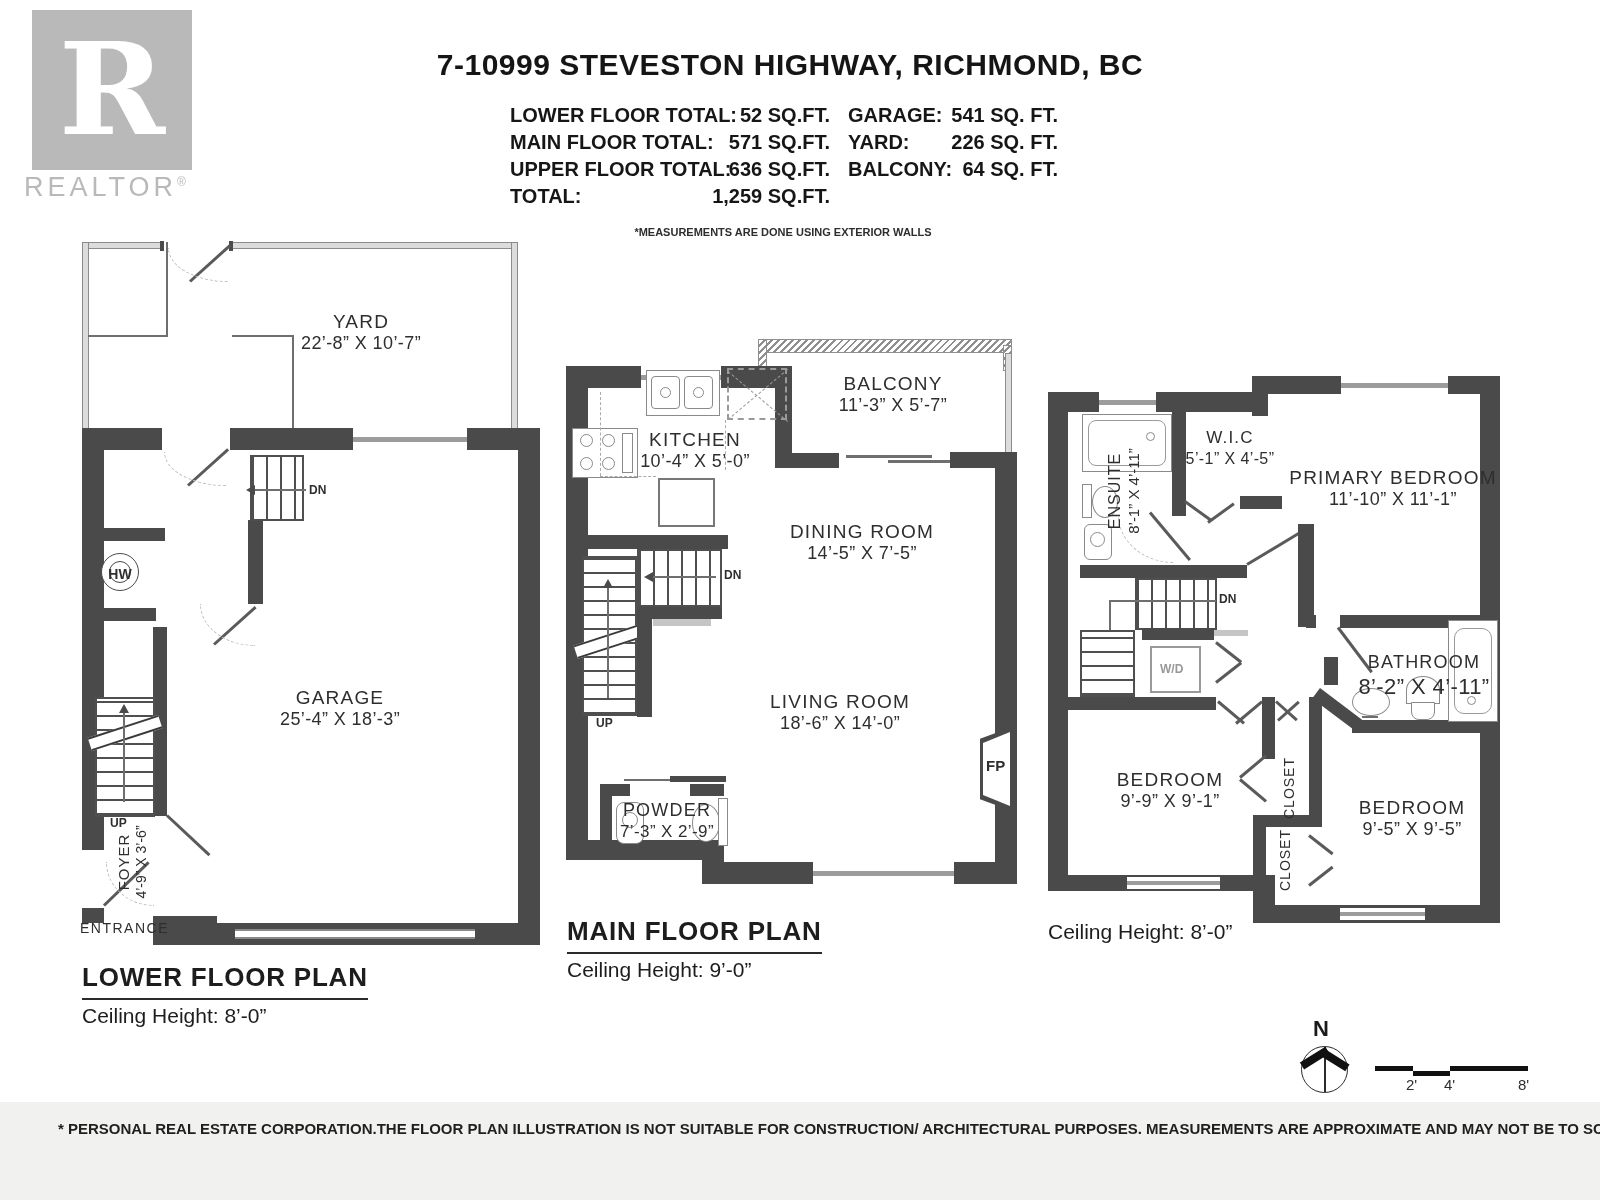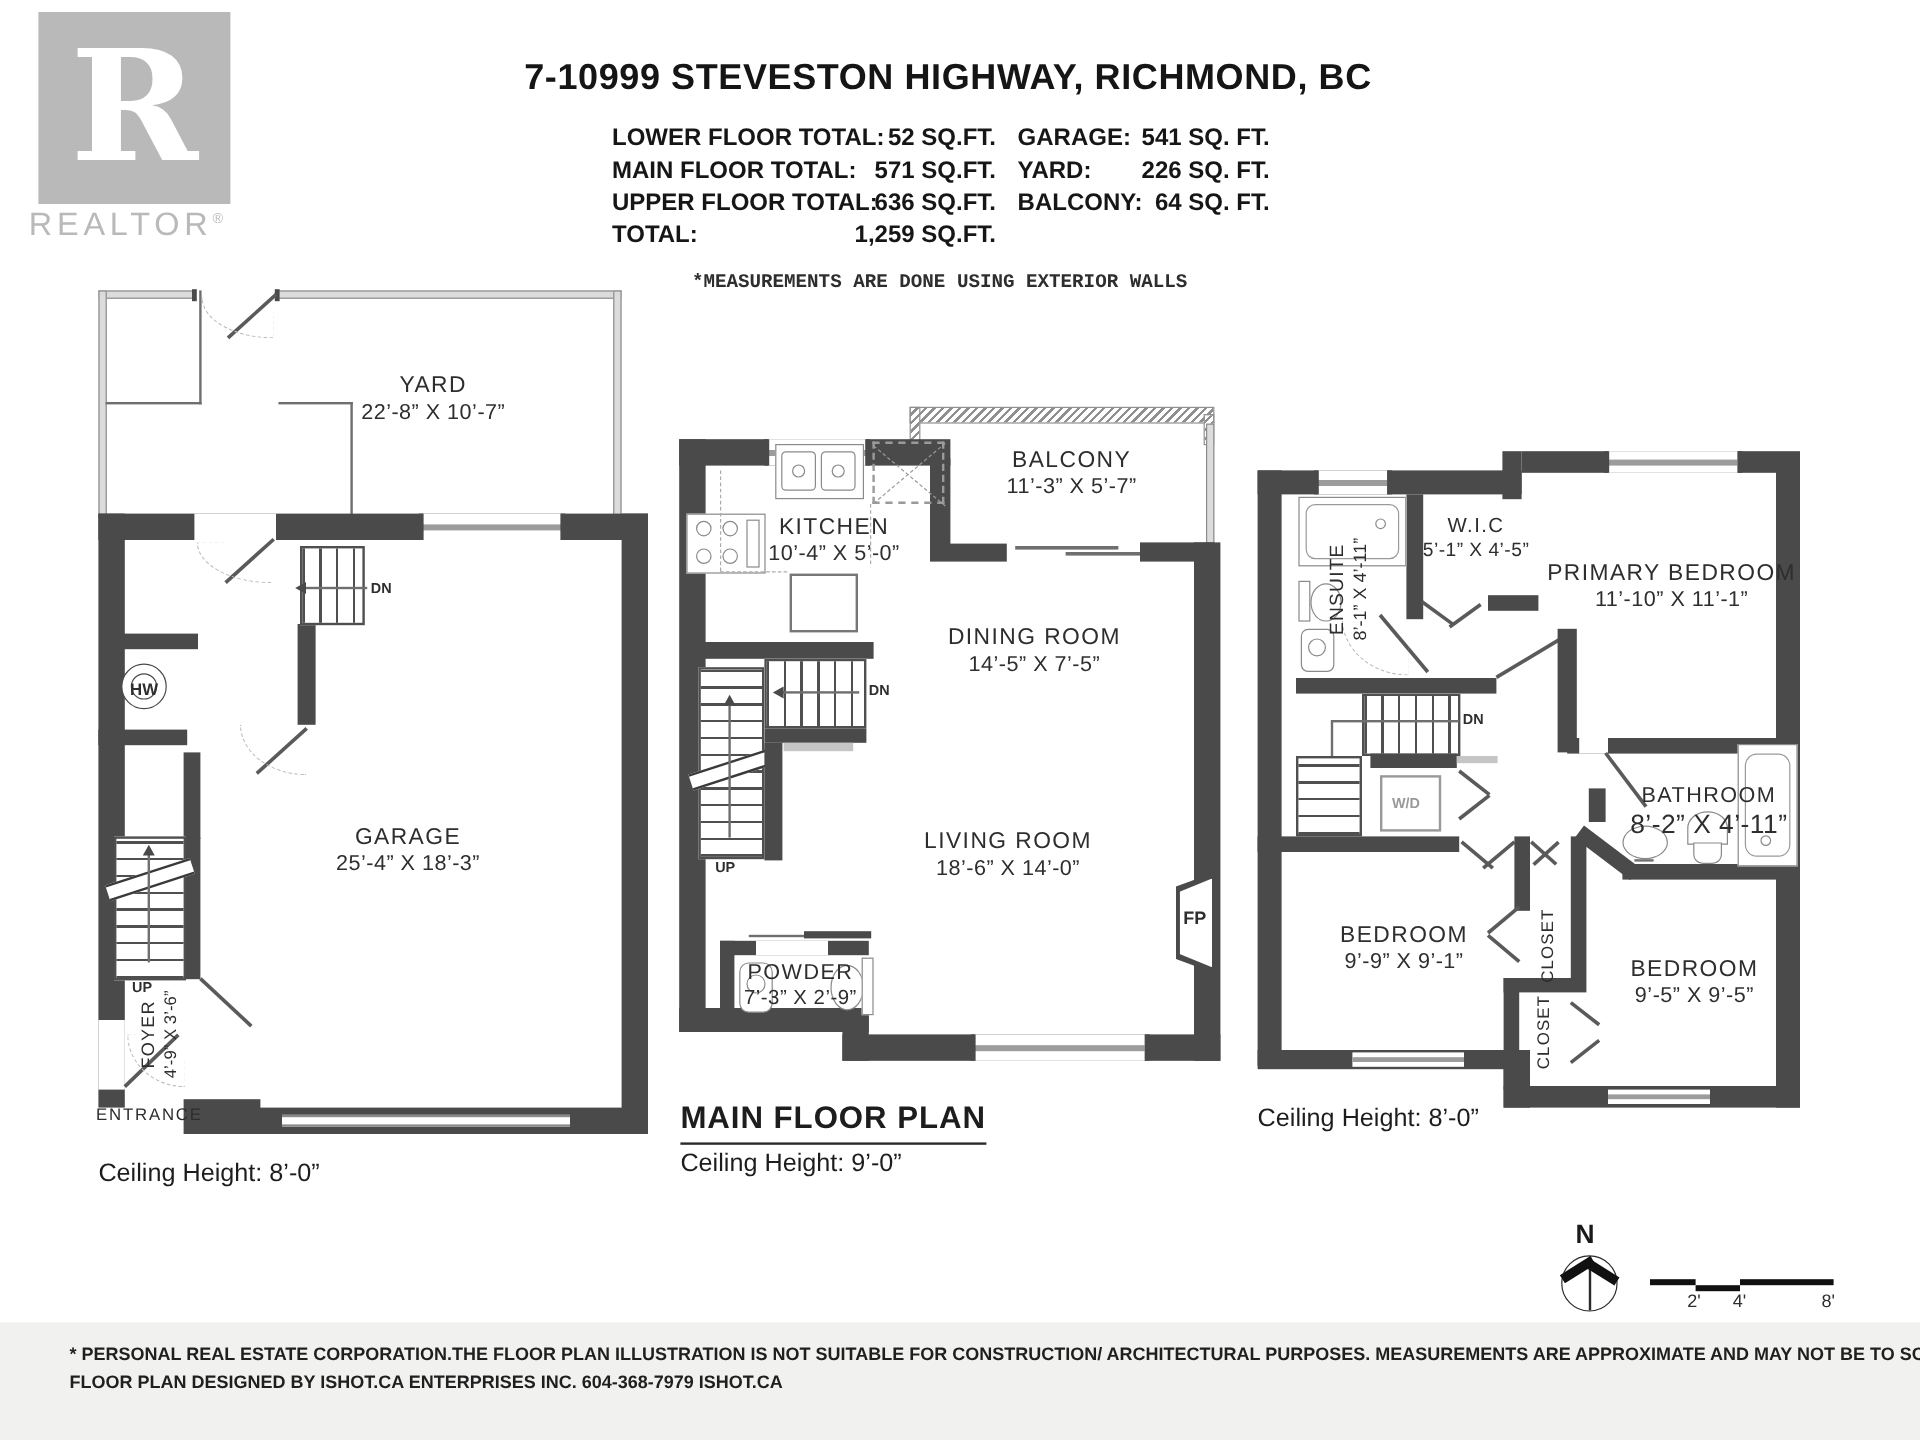--- a/index.html
+++ b/index.html
@@ -72,21 +72,21 @@
       </div>
     <div class="srow" style="left:848px;top:131px;width:210px;">
       <span class="slab">YARD:</span>
         <span class="sval">226 SQ. FT.</span>
       </div>
     <div class="srow" style="left:848px;top:158px;width:210px;">
       <span class="slab">BALCONY:</span>
         <span class="sval">64 SQ. FT.</span>
       </div>
 
-    <div class="slbl" style="left:783px;top:226px;transform:translateX(-50%);font-size:16px;font-family:Liberation Mono, monospace;">*MEASUREMENTS ARE DONE USING EXTERIOR WALLS</div>
+    <div class="slbl" style="left:783px;top:226px;transform:translateX(-50%);font-size:11px;">*MEASUREMENTS ARE DONE USING EXTERIOR WALLS</div>
   </div>
 
   <div class="grp">
 
     <i class="tw" style="left:82px;top:242px;width:436px;height:7px;"></i>
     <i class="tw" style="left:82px;top:242px;width:7px;height:190px;"></i>
     <i class="tw" style="left:511px;top:242px;width:7px;height:190px;"></i>
     <i class="white" style="left:163px;top:241px;width:68px;height:9px;"></i>
     <i class="cap" style="left:160px;top:241px;width:4px;height:10px;"></i>
     <i class="cap" style="left:229px;top:241px;width:4px;height:10px;"></i>
@@ -145,20 +145,21 @@
 
     <div class="rlbl" style="left:361px;top:310px;">
       <div class="rname">YARD</div>
       <div class="rdim">22’-8” X 10’-7”</div>
     </div>
     <div class="rlbl" style="left:340px;top:686px;">
       <div class="rname">GARAGE</div>
       <div class="rdim">25’-4” X 18’-3”</div>
     </div>
     <div class="ttl" style="left:82px;top:962px;">
+      <div class="t1">LOWER FLOOR PLAN</div>
       <div class="t2">Ceiling Height: 8’-0”</div>
     </div>
   </div>
 
   <div class="grp">
 
     <i class="hatch" style="left:758px;top:339px;width:254px;height:14px;"></i>
     <i class="hatch" style="left:758px;top:339px;width:9px;height:30px;"></i>
     <i class="hatch" style="left:1003px;top:345px;width:9px;height:26px;"></i>
     <i class="tw" style="left:1005px;top:353px;width:7px;height:100px;"></i>
@@ -387,16 +388,15 @@
     <i style="position:absolute;left:1375px;top:1066px;width:38px;height:5px;background:#111;"></i>
     <i style="position:absolute;left:1413px;top:1071px;width:37px;height:5px;background:#111;"></i>
     <i style="position:absolute;left:1450px;top:1066px;width:78px;height:5px;background:#111;"></i>
     <span class="slbl" style="left:1406px;top:1076px;font-size:15px;font-weight:500;">2'</span>
     <span class="slbl" style="left:1444px;top:1076px;font-size:15px;font-weight:500;">4'</span>
     <span class="slbl" style="left:1518px;top:1076px;font-size:15px;font-weight:500;">8'</span>
   </div>
 
   <div style="position:absolute;left:0;top:1102px;width:1600px;height:98px;background:#f1f1ef;">
     <div style="position:absolute;left:58px;top:18px;font-size:15px;font-weight:600;color:#1f1f1f;white-space:nowrap;">* PERSONAL REAL ESTATE CORPORATION.THE FLOOR PLAN ILLUSTRATION IS NOT SUITABLE FOR CONSTRUCTION/ ARCHITECTURAL PURPOSES. MEASUREMENTS ARE APPROXIMATE AND MAY NOT BE TO SCALE. E&amp;O INSURED.</div>
-    <div style="position:absolute;left:58px;top:42px;font-size:15px;font-weight:600;color:#1f1f1f;white-space:nowrap;">FLOOR PLAN DESIGNED BY ISHOT.CA ENTERPRISES INC. 604-368-7979  ISHOT.CA</div>
   </div>
 
 </div>
 
 </body></html>

